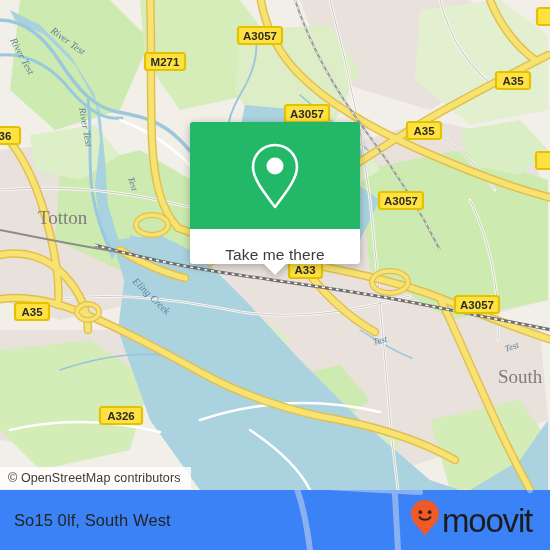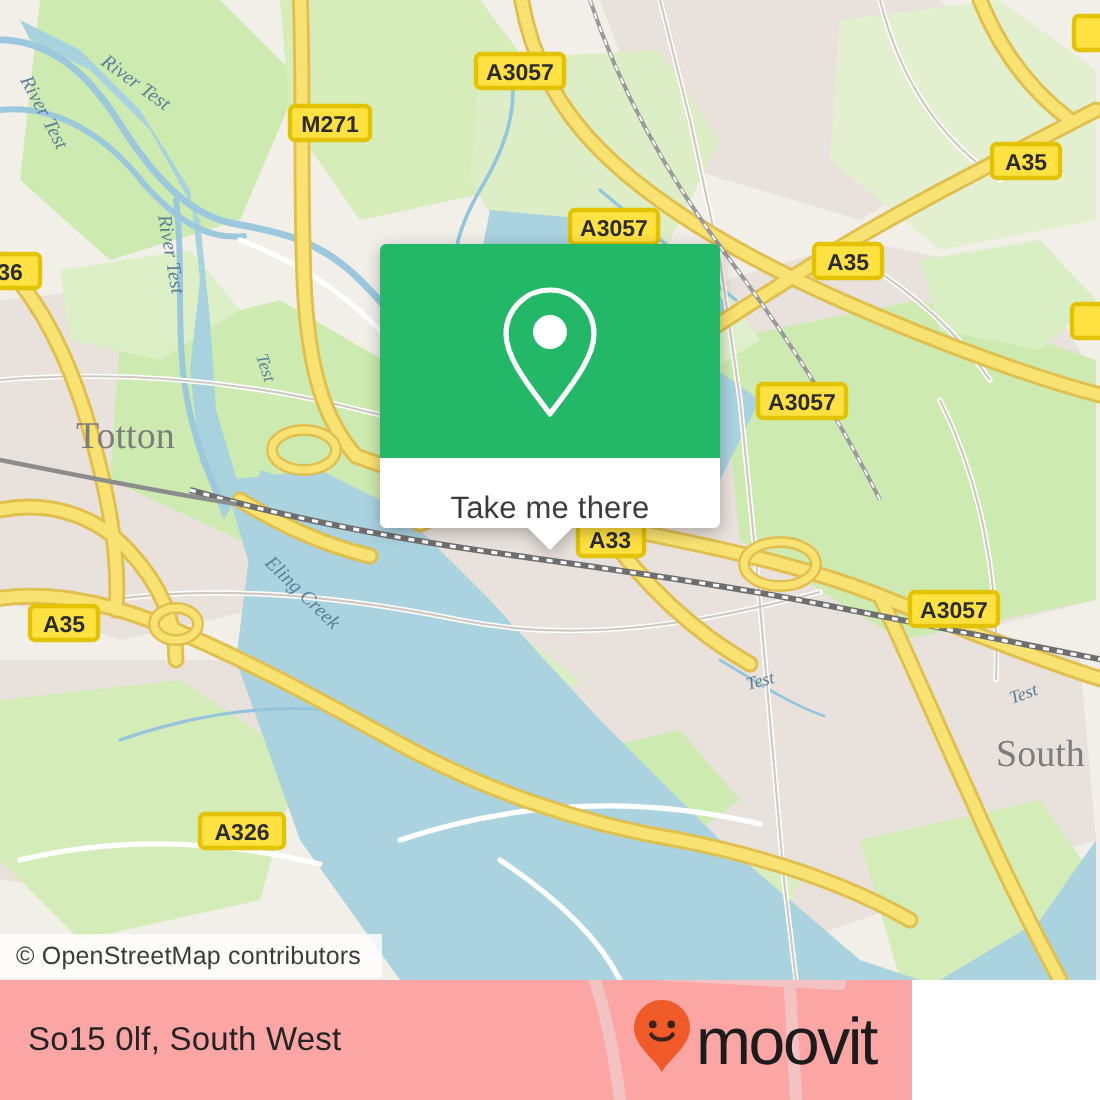--- a/index.html
+++ b/index.html
@@ -71,22 +71,22 @@
     width: 0; height: 0;
     margin-left: -11px;
     border-left: 11px solid transparent;
     border-right: 11px solid transparent;
     border-top: 11px solid #ffffff;
   }
   
   #footer {
     position: absolute;
     left: 0; top: 490px;
-    width: 456px; height: 60px;
-    background: #fca5a5;
+    width: 550px; height: 60px;
+    background: #3b82f6;
     overflow: hidden;
     z-index: 50;
   }
   #footer-ghost { position: absolute; left: 0; top: -490px; opacity: 0.45; }
   #footer-inner {
     position: relative;
     width: 100%; height: 100%;
     display: flex; align-items: center; justify-content: space-between;
     padding: 0 18px 0 14px;
   }

